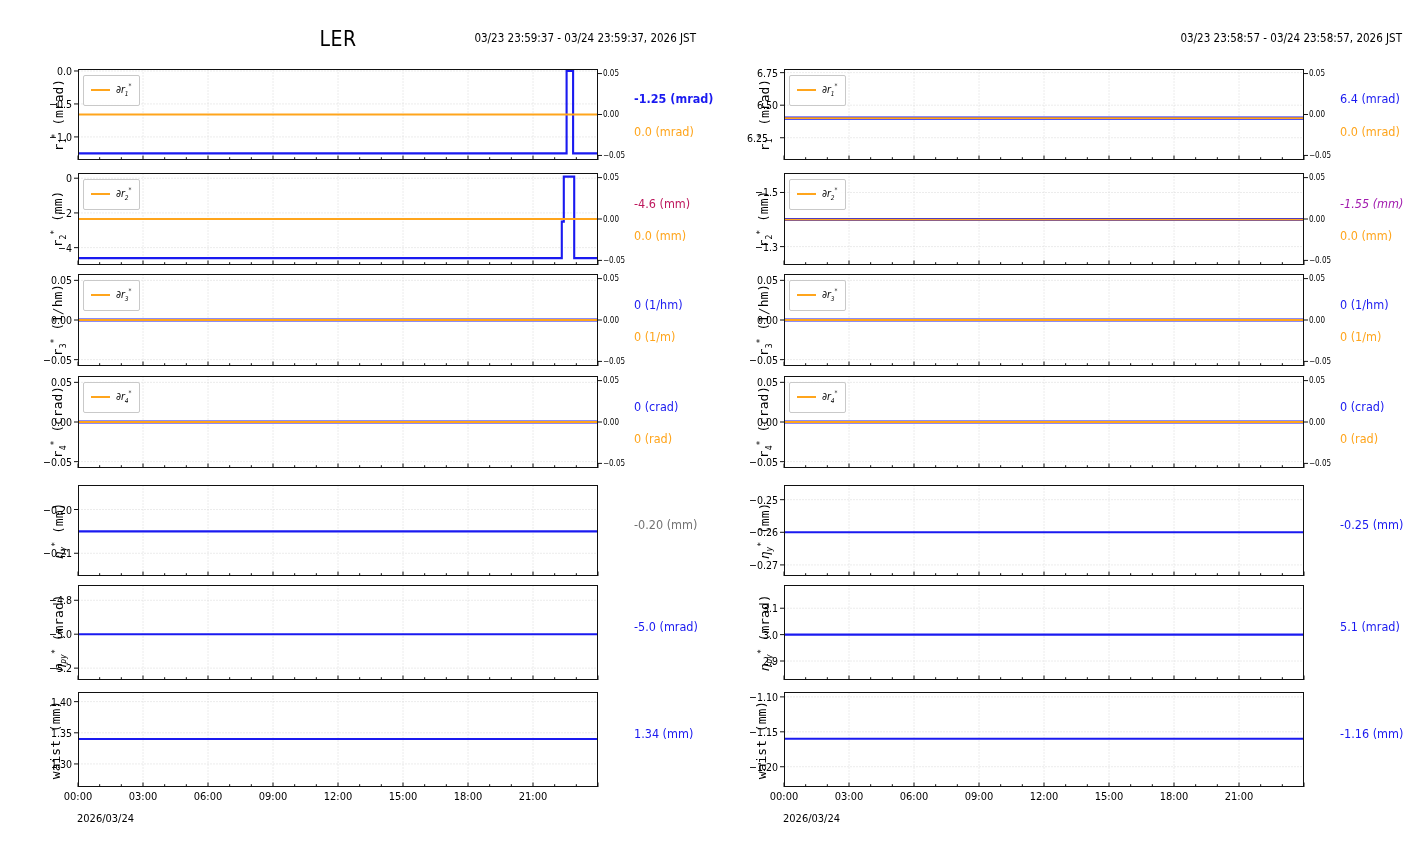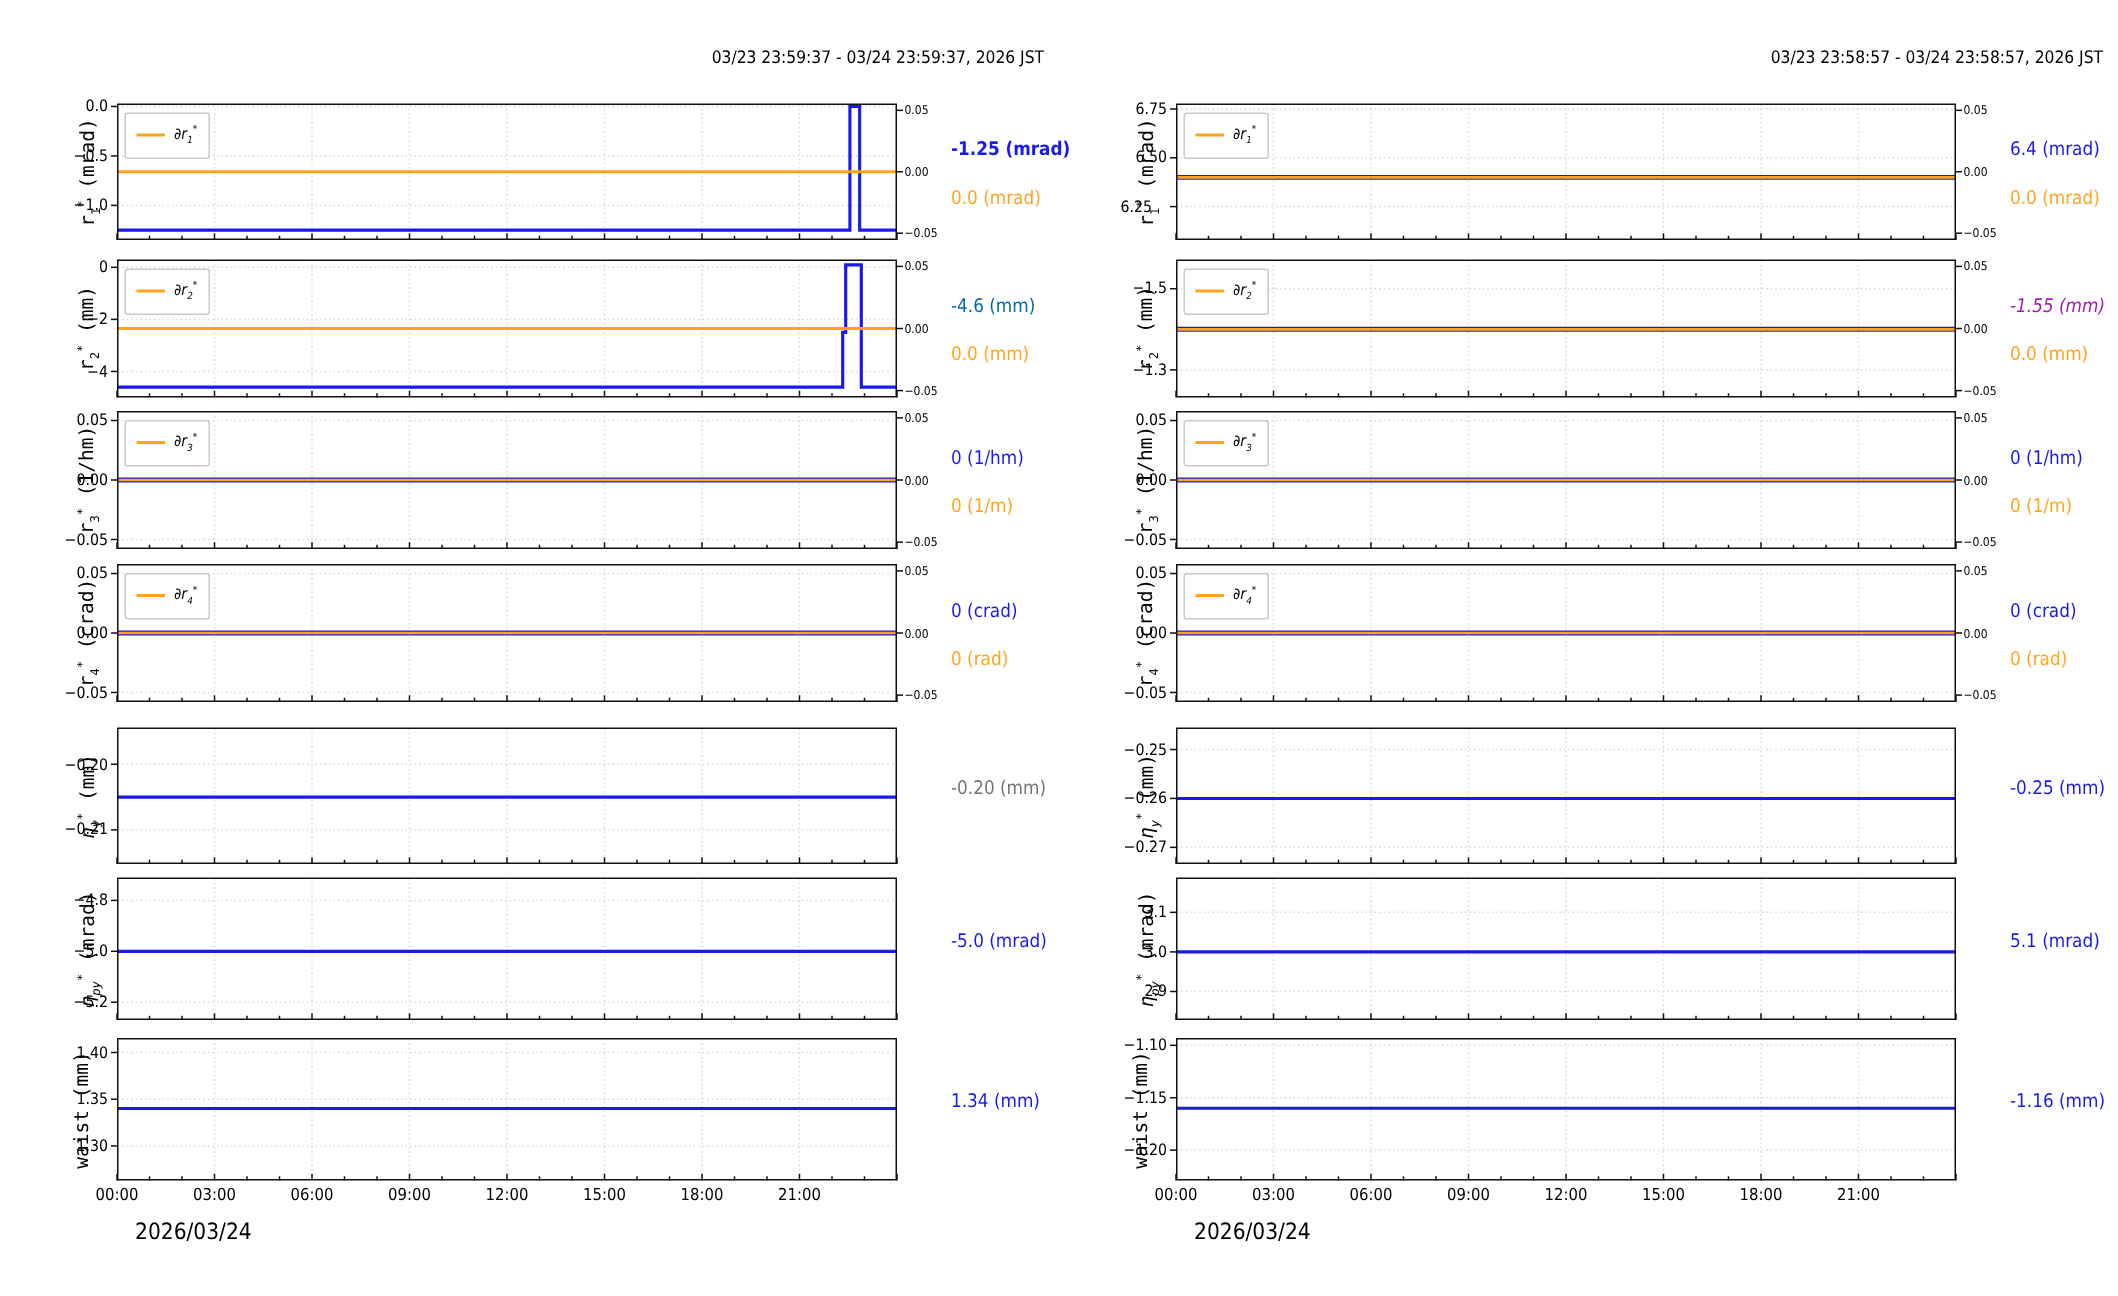--- a/index.html
+++ b/index.html
@@ -17,28 +17,29 @@
   .ylab{position:absolute;height:18px;line-height:18px;text-align:center;white-space:nowrap;
         font-family:"DejaVu Sans Mono","Liberation Mono",monospace;font-size:13px;
         transform:rotate(-90deg)}
   .legend{position:absolute;display:inline-flex;align-items:center;gap:6px;
           border:1px solid #c9c9c9;background:rgba(255,255,255,.85);
           padding:4px 8px 4px 7px;border-radius:2px}
   .lsample{display:inline-block;width:19px;height:0;border-top:2.2px solid #ffa51c}
   .ltext{font-size:10.5px;font-style:italic;line-height:13px}
   .val{position:absolute;left:634px;font-size:12.5px;line-height:15px;white-space:nowrap}
   .xtick{position:absolute;top:790px;width:46px;text-align:center;font-size:11px;white-space:nowrap}
-  .date{position:absolute;top:812px;left:90px;font-size:15px}
+  .date{position:absolute;top:812px;left:77px;font-size:11px}
   sub{font-size:.62em}
   sup{font-size:.62em}
 </style>
 </head>
 <body>
 
 <div class="col" style="left:0">
+  <div class="title">LER</div>
   <div class="time">03/23 23:59:37 - 03/24 23:59:37, 2026 JST</div>
   <div class="date">2026/03/24</div>
 <div class="panel" style="left: 78px; top: 69px; width: 520px; height: 91px;">
       <svg width="520" height="91">
         <line x1="65" y1="0.5" x2="65" y2="90.5" stroke="#d8d8d8" stroke-width="1" stroke-dasharray="1,2"></line>
         <line x1="130" y1="0.5" x2="130" y2="90.5" stroke="#d8d8d8" stroke-width="1" stroke-dasharray="1,2"></line>
         <line x1="195" y1="0.5" x2="195" y2="90.5" stroke="#d8d8d8" stroke-width="1" stroke-dasharray="1,2"></line>
         <line x1="260" y1="0.5" x2="260" y2="90.5" stroke="#d8d8d8" stroke-width="1" stroke-dasharray="1,2"></line>
         <line x1="325" y1="0.5" x2="325" y2="90.5" stroke="#d8d8d8" stroke-width="1" stroke-dasharray="1,2"></line>
         <line x1="390" y1="0.5" x2="390" y2="90.5" stroke="#d8d8d8" stroke-width="1" stroke-dasharray="1,2"></line>
@@ -147,21 +148,21 @@
     <div class="ytick" style="left: 30px; top: 206.925px;">−2</div>
     <div class="ytick" style="left: 30px; top: 241.642px;">−4</div>
     <div class="rtick" style="left: 603px; top: 173.1px;">0.05</div>
     <div class="rtick" style="left: 603px; top: 214.5px;">0.00</div>
     <div class="rtick" style="left: 603px; top: 255.9px;">−0.05</div>
     <div class="ylab" style="width: 92px; left: 9px; top: 210px;"><span>r</span><sub>2</sub><sup>*</sup><span>&nbsp;(mm)</span></div>
     <div class="legend" style="left: 83px; top: 179px;">
       <span class="lsample" style="border-top-color: rgb(255, 165, 28);"></span>
       <span class="ltext"><span style="font-style: italic;">∂r</span><sub style="font-style: italic;">2</sub><sup>*</sup></span>
     </div>
-    <div class="val" style="color: #0369a1; top: 195.82px;">-4.6 (mm)</div>
+    <div class="val" style="color: #be185d; top: 195.82px;">-4.6 (mm)</div>
     <div class="val" style="color: rgb(255, 165, 28); top: 228.48px;">0.0 (mm)</div>
     <div class="panel" style="left: 78px; top: 274px; width: 520px; height: 92px;">
       <svg width="520" height="92">
         <line x1="65" y1="0.5" x2="65" y2="91.5" stroke="#d8d8d8" stroke-width="1" stroke-dasharray="1,2"></line>
         <line x1="130" y1="0.5" x2="130" y2="91.5" stroke="#d8d8d8" stroke-width="1" stroke-dasharray="1,2"></line>
         <line x1="195" y1="0.5" x2="195" y2="91.5" stroke="#d8d8d8" stroke-width="1" stroke-dasharray="1,2"></line>
         <line x1="260" y1="0.5" x2="260" y2="91.5" stroke="#d8d8d8" stroke-width="1" stroke-dasharray="1,2"></line>
         <line x1="325" y1="0.5" x2="325" y2="91.5" stroke="#d8d8d8" stroke-width="1" stroke-dasharray="1,2"></line>
         <line x1="390" y1="0.5" x2="390" y2="91.5" stroke="#d8d8d8" stroke-width="1" stroke-dasharray="1,2"></line>
         <line x1="455" y1="0.5" x2="455" y2="91.5" stroke="#d8d8d8" stroke-width="1" stroke-dasharray="1,2"></line>

